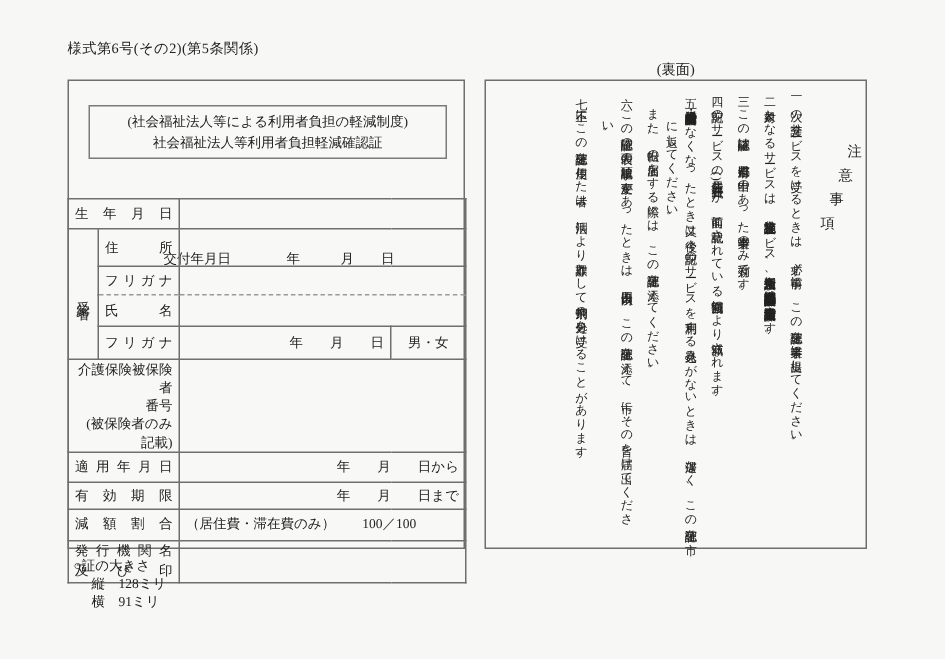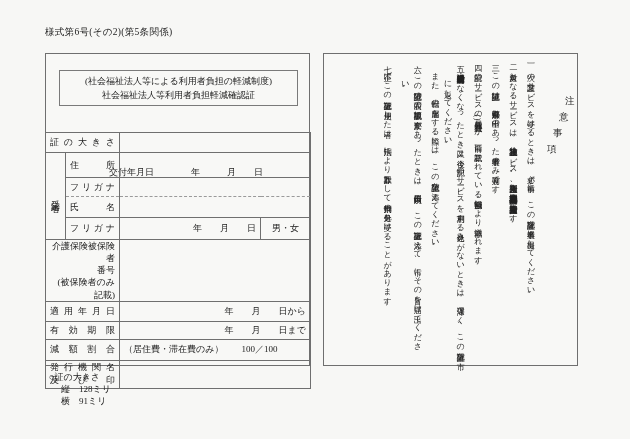--- a/index.html
+++ b/index.html
@@ -71,20 +71,21 @@
   .size-note{position:absolute;left:49px;top:371px;font-size:9px;line-height:12px;}
   .size-note .indent{padding-left:12px;}
 </style>
 </head>
 <body>
 
 <div class="canvas">
 
   <div class="form-no">様式第6号(その2)(第5条関係)</div>
   <div class="side-label front-label">(表面)</div>
+  <div class="side-label back-label">(裏面)</div>
 
   <div class="card front-card">
 
     <div class="title-box">
       <div>(社会福祉法人等による利用者負担の軽減制度)</div>
       <div>社会福祉法人等利用者負担軽減確認証</div>
     </div>
 
     <div class="issue-row">
       <span class="issue-label">交付年月日</span>
@@ -93,21 +94,21 @@
 
     <table class="grid">
       <colgroup>
         <col style="width:20px">
           <col style="width:54px">
           <col style="width:141px">
           <col style="width:50px">
       </colgroup>
       <tbody>
           <tr style="height:20px">
-        <td colspan="2" class="jus">証の大きさ</td>
+        <td colspan="2" class="jus">生年月日</td>
         <td colspan="2" class="val"></td>
       </tr>
       <tr style="height:25px">
         <td rowspan="4" style="padding:0;">
           <div class="vtext">受給者</div>
         </td>
         <td class="jus">住所</td>
         <td colspan="2" class="val"></td>
       </tr>
       <tr style="height:19px" class="r-dash">

